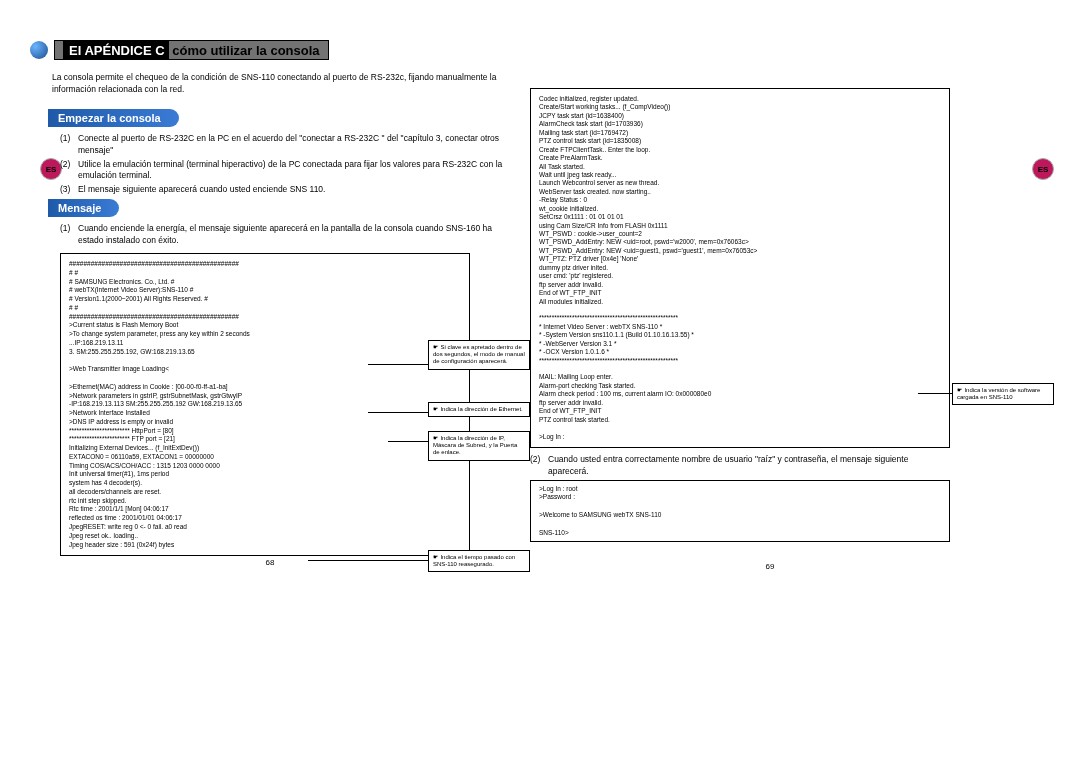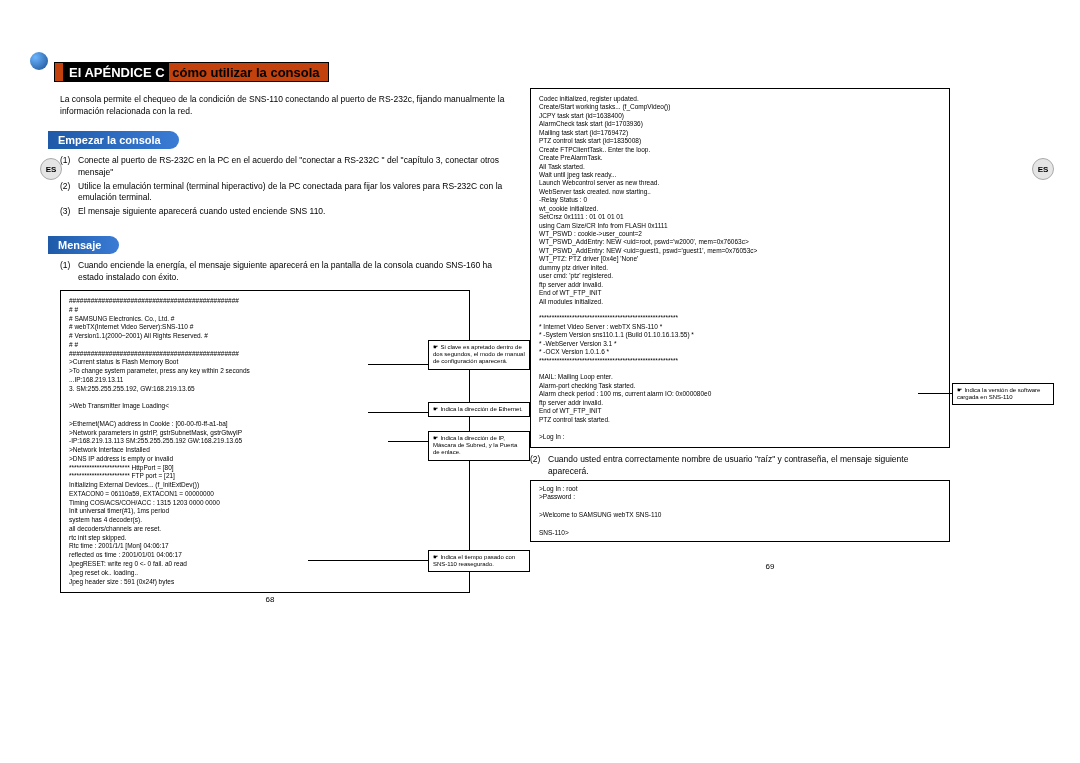--- a/index.html
+++ b/index.html
@@ -32,38 +32,37 @@
   }
   .globe-icon {
     width: 18px;
     height: 18px;
     border-radius: 50%;
     background: radial-gradient(circle at 30% 30%, #6bb5ff, #1a4c8f);
     position: relative;
   }
   .title-box {
     border: 1px solid #000;
-    background: #c2410c;
+    background: #737373;
     display: inline-block;
-    margin-top: 22px;
   }
   .title-text {
     font-size: 13px;
     font-weight: bold;
     padding: 2px 8px;
   }
   .title-highlight {
     background: #000;
     color: #fff;
     padding: 2px 4px 2px 6px;
   }
   .intro-text {
     font-size: 8.5px;
     line-height: 1.4;
-    margin: 0 0 12px 30px;
+    margin: 0 0 12px 22px;
   }
   .section-tab {
     background: linear-gradient(to right, #1e5aa8, #3a7bd5);
     color: #fff;
     font-size: 11px;
     font-weight: bold;
     padding: 3px 18px 3px 10px;
     display: inline-block;
     border-radius: 0 12px 12px 0;
     margin-bottom: 6px;
@@ -96,21 +95,21 @@
     padding: 4px 8px;
     font-size: 6.5px;
     font-family: Arial, sans-serif;
     line-height: 1.35;
   }
   .es-badge {
     position: absolute;
     width: 20px;
     height: 20px;
     border-radius: 50%;
-    background: #e5e5e5;
+    background: #be185d;
     border: 0.5px solid #aaa;
     font-size: 8px;
     font-weight: bold;
     display: flex;
     align-items: center;
     justify-content: center;
   }
   .es-left { left: 40px; top: 158px; }
   .es-right { left: 1032px; top: 158px; }
   .callout {
@@ -178,21 +177,21 @@
       <div class="numbered-item">
           <span class="num">(2)</span>
           <span>Utilice la emulación terminal (terminal hiperactivo) de la PC conectada para fijar los valores para RS-232C con la emulación terminal.</span>
         </div>
       <div class="numbered-item">
           <span class="num">(3)</span>
           <span>El mensaje siguiente aparecerá cuando usted enciende SNS 110.</span>
         </div>
     </div>
 
-    <div class="section-tab" style="margin-top:16px">Mensaje</div>
+    <div class="section-tab" style="margin-top:1px">Mensaje</div>
 
     <div class="numbered">
       <div class="numbered-item">
           <span class="num">(1)</span>
           <span>Cuando enciende la energía, el mensaje siguiente aparecerá en la pantalla de la consola cuando SNS-160 ha estado instalado con éxito.</span>
         </div>
     </div>
 
     <div class="console-box" style="white-space:pre-line">###############################################
 #                                                                                                #

